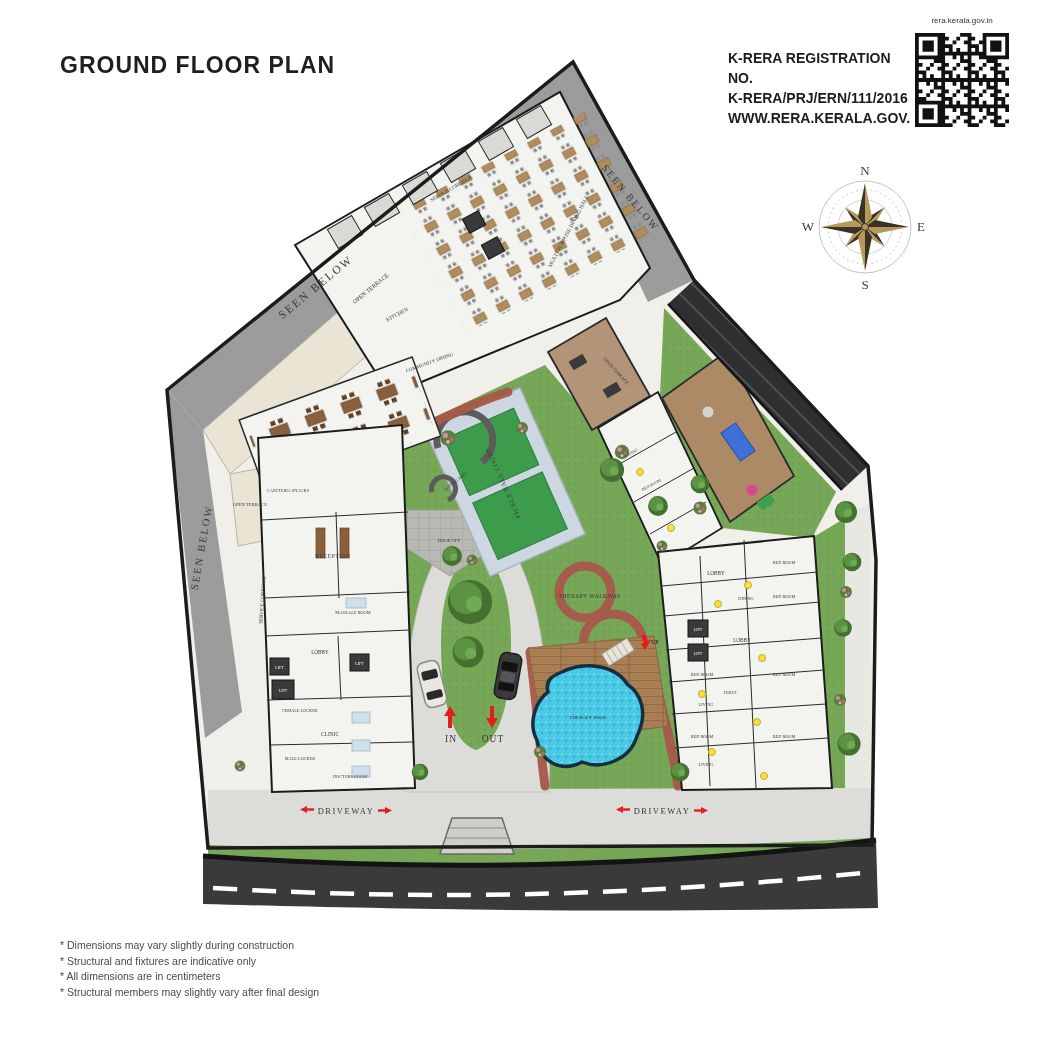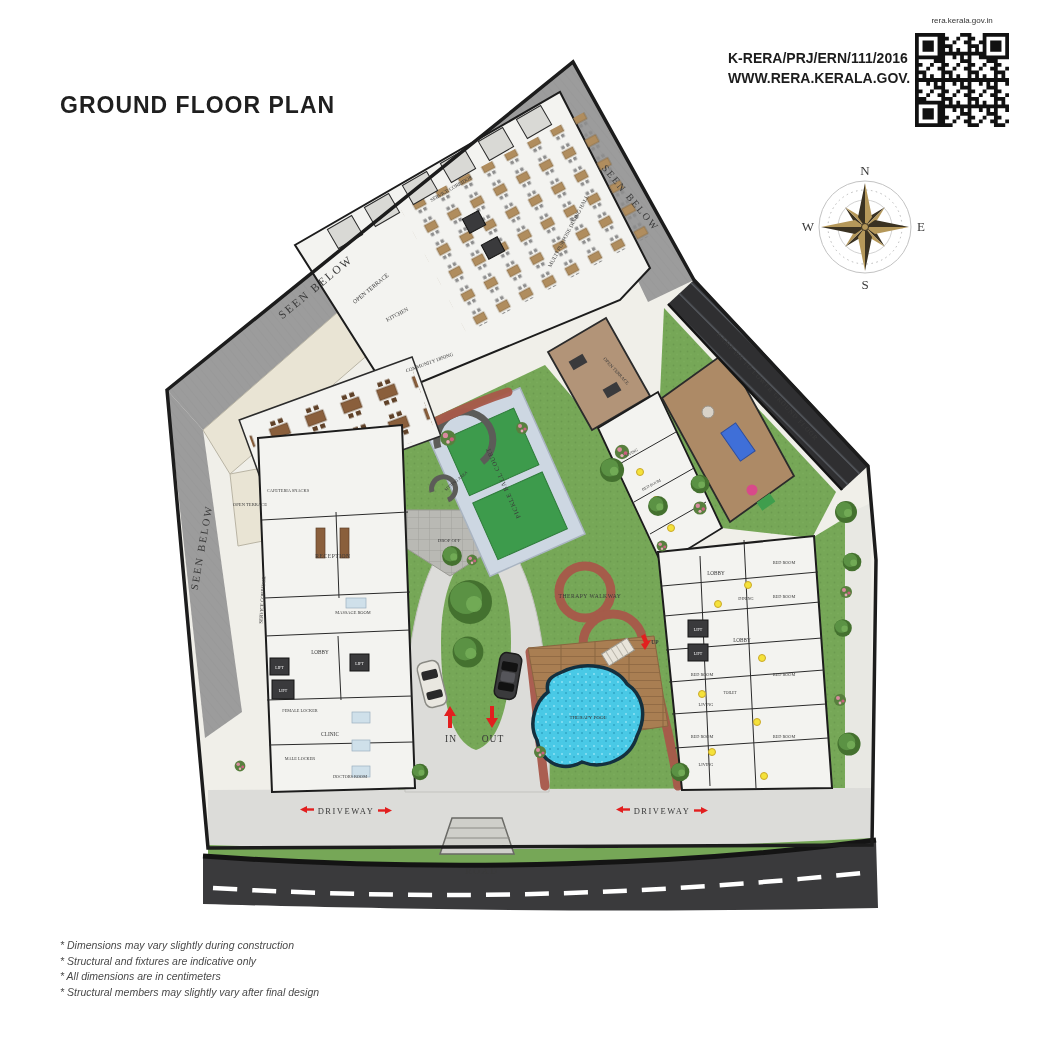--- a/index.html
+++ b/index.html
@@ -1,36 +1,37 @@
 <!DOCTYPE html>
 <html><head>
 <meta charset="utf-8">
 <style>
   html,body{margin:0;padding:0;background:#ffffff;}
   #canvas{position:relative;width:1038px;height:1038px;background:#ffffff;overflow:hidden;
           font-family:"Liberation Sans", sans-serif;}
   #plan-svg{position:absolute;left:0;top:0;}
   .page-title{position:absolute;left:60px;top:52px;font-size:23px;font-weight:bold;
-              letter-spacing:1px;color:#1f1f1f;margin-top:40px;}
+              letter-spacing:1px;color:#1f1f1f;}
   .rera-block{position:absolute;left:728px;top:48px;width:180px;font-size:14px;font-weight:bold;
               color:#1c1c1c;line-height:20px;}
-  .footnotes{position:absolute;left:60px;top:938px;font-size:10.5px;color:#4a4a4a;line-height:15.5px;font-style:italic;}
+  .footnotes{position:absolute;left:60px;top:938px;font-size:10.5px;color:#4a4a4a;line-height:15.5px;}
   .t{font-family:"Liberation Serif", serif;fill:#3a3a3a;}
   .ts{font-family:"Liberation Sans", sans-serif;}
   .wall{stroke:#2b2b2b;stroke-width:1;fill:none;}
   .wall2{stroke:#1c1c1c;stroke-width:2;fill:#f3f3f0;}
 </style>
 </head>
 <body>
 
 <div id="canvas">
 
   <div class="page-title">GROUND FLOOR PLAN</div>
 
   <div class="rera-block">
+    <div>K-RERA REGISTRATION NO.</div>
     <div>K-RERA/PRJ/ERN/111/2016</div>
     <div>WWW.RERA.KERALA.GOV.IN</div>
   </div>
 
   <div class="footnotes">
     <div>* Dimensions may vary slightly during construction</div>
     <div>* Structural and fixtures are indicative only</div>
     <div>* All dimensions are in centimeters</div>
     <div>* Structural members may slightly vary after final design</div>
   </div>

